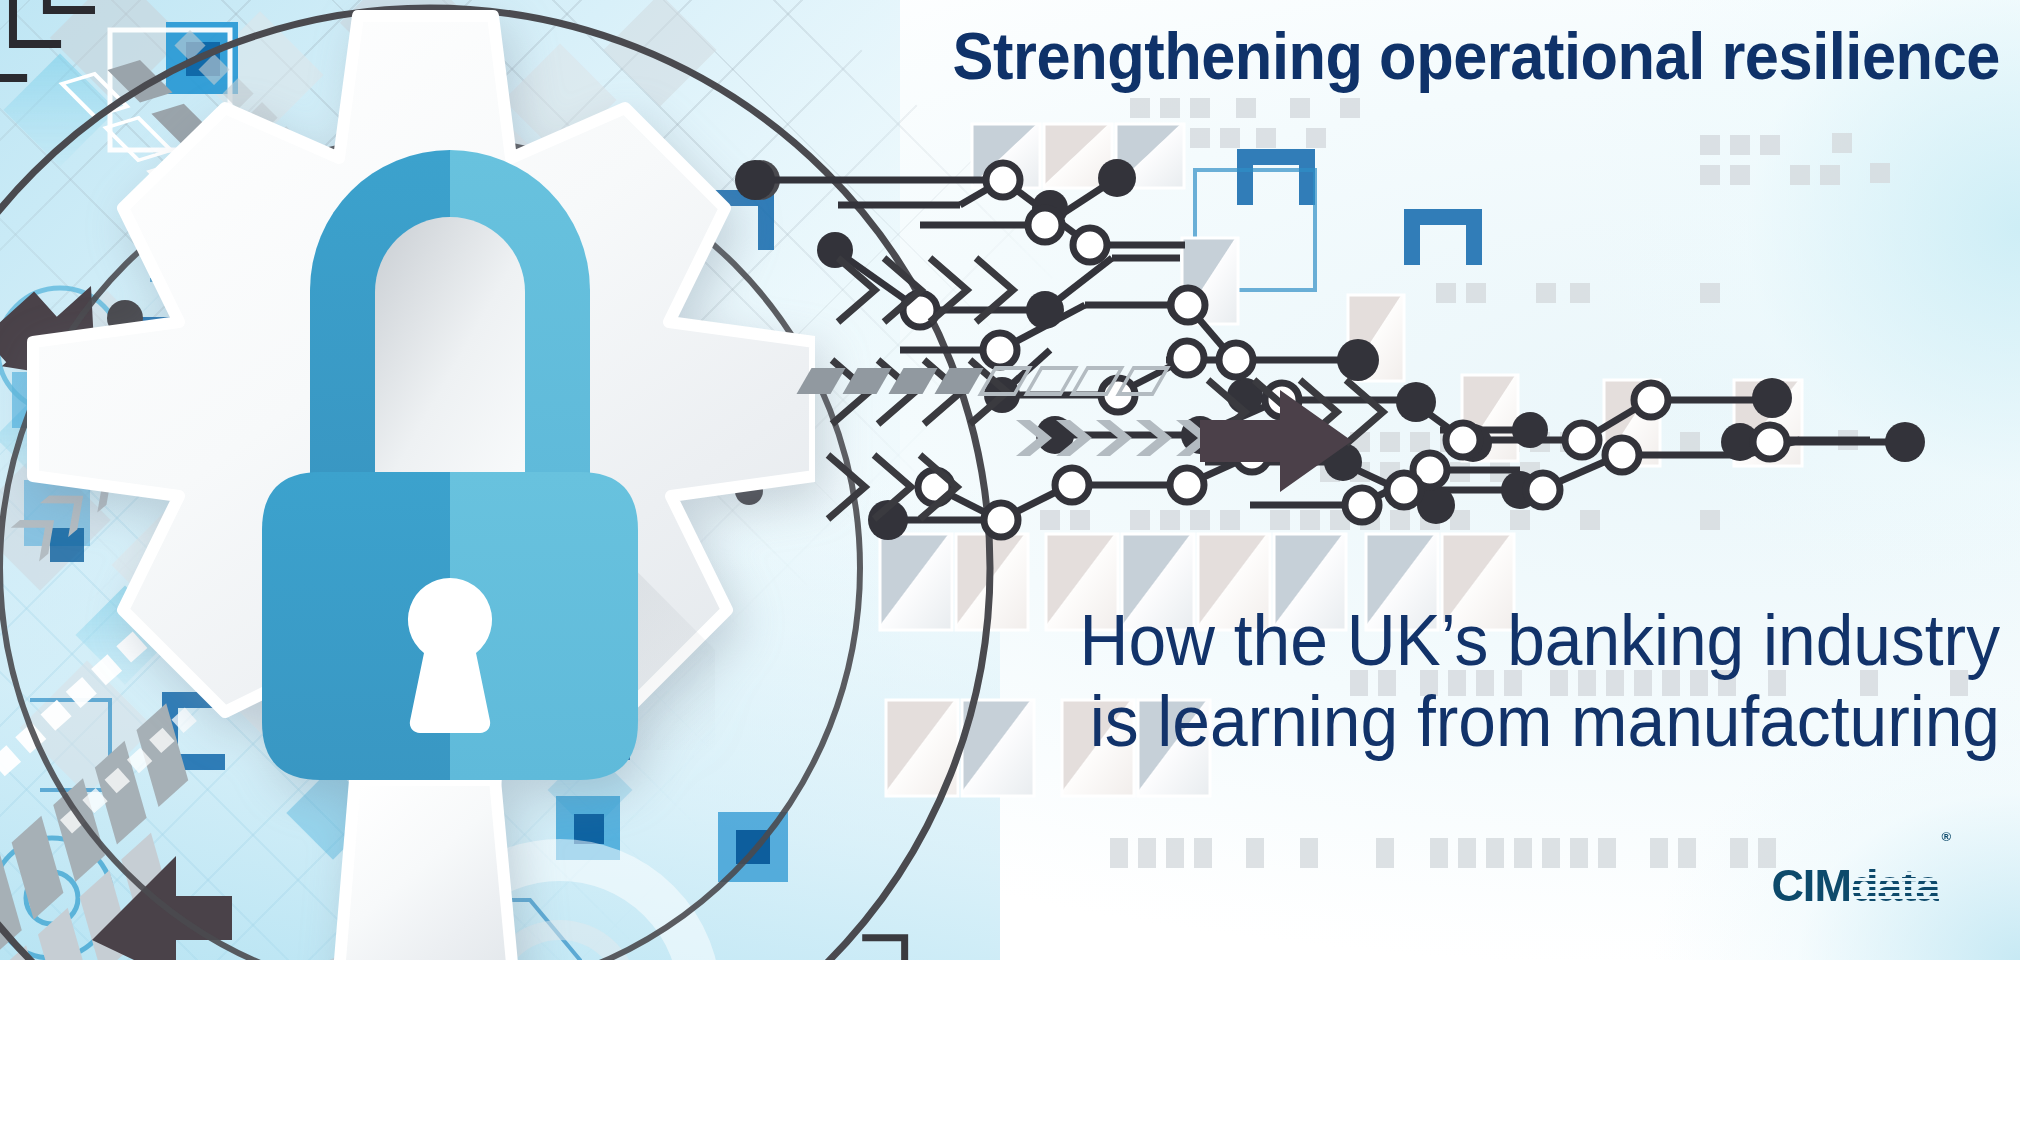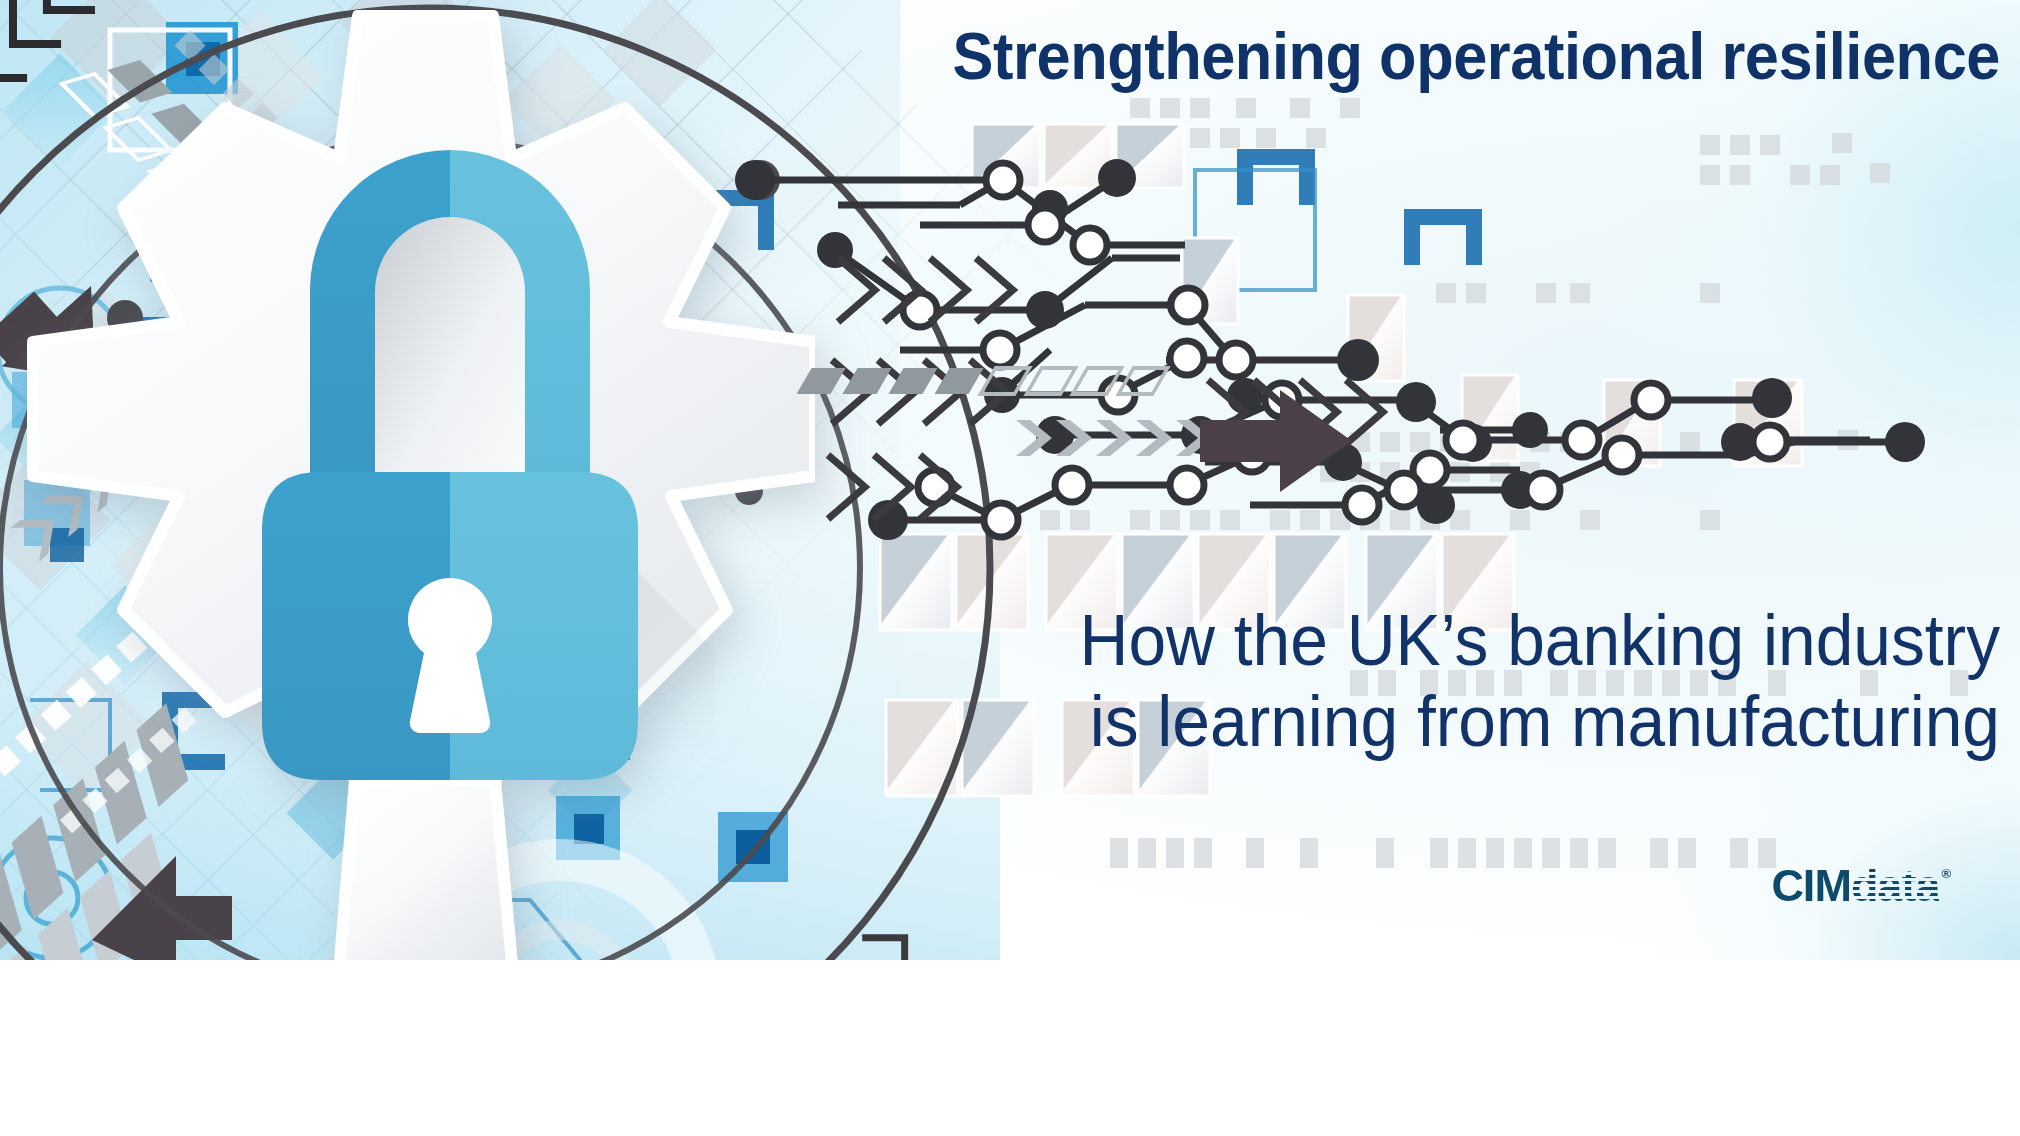--- a/index.html
+++ b/index.html
@@ -103,20 +103,21 @@
   }
   #logo .cim{color:#0d4a6b;}
   #logo .data{
     color:#0d4a6b;
     position:relative;
     background-image:repeating-linear-gradient(0deg,#0d4a6b 0 3px, rgba(255,255,255,0) 3px 6px);
     -webkit-background-clip:text;
     background-clip:text;
     -webkit-text-fill-color:transparent;
     color:transparent;
+    margin-top:37px;
   }
   #logo .reg{
     font-size:13px;color:#0d4a6b;margin-left:2px;align-self:flex-start;
     position:relative;top:4px;
   }
 </style>
 </head>
 <body>
 
 <div id="stage">

